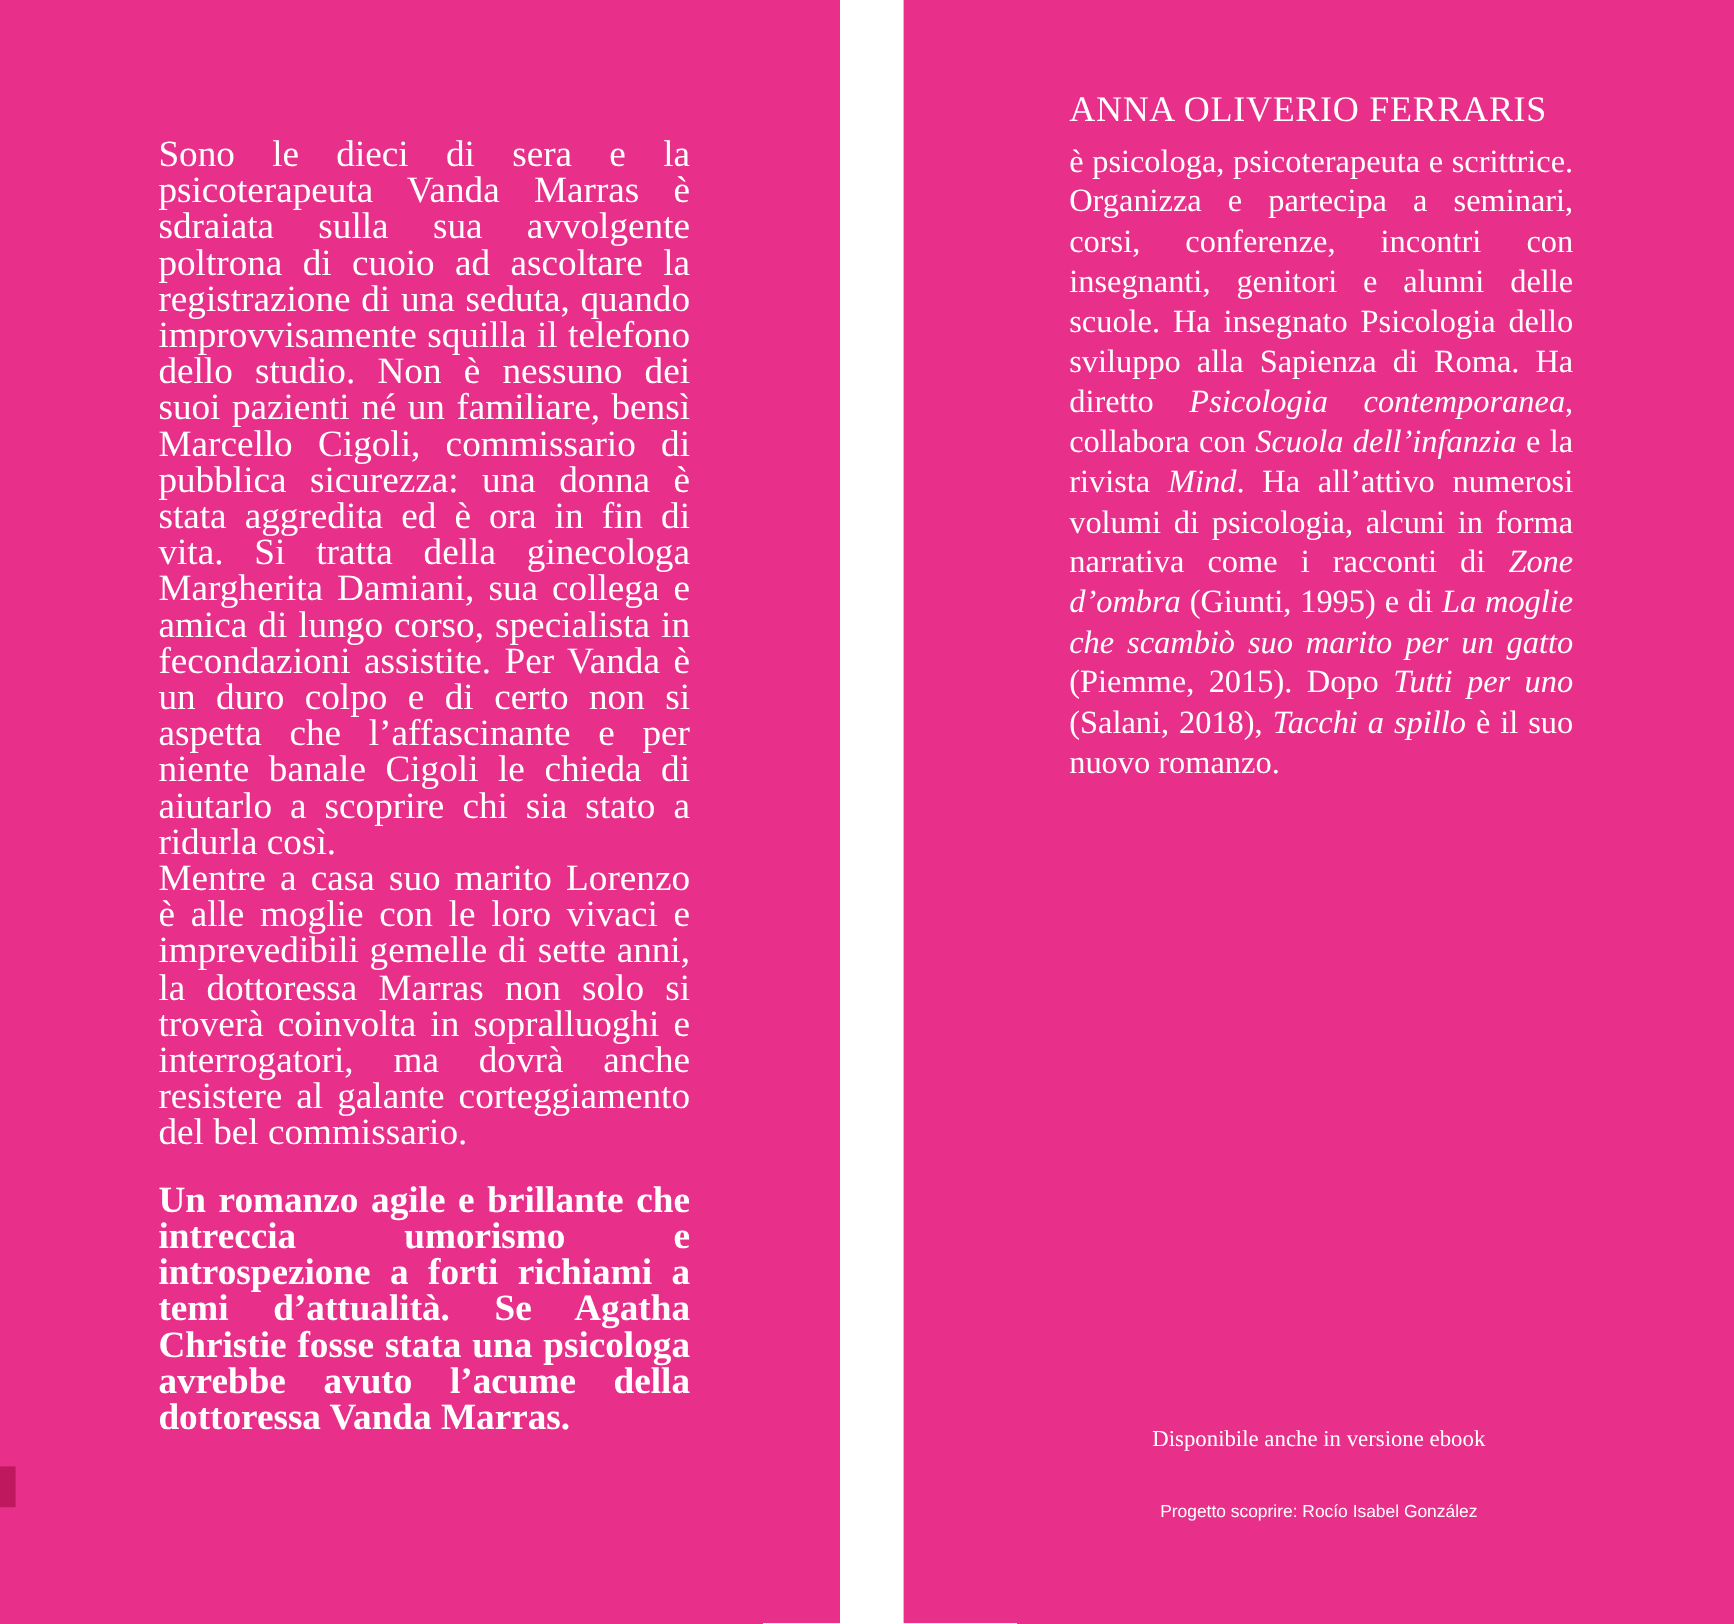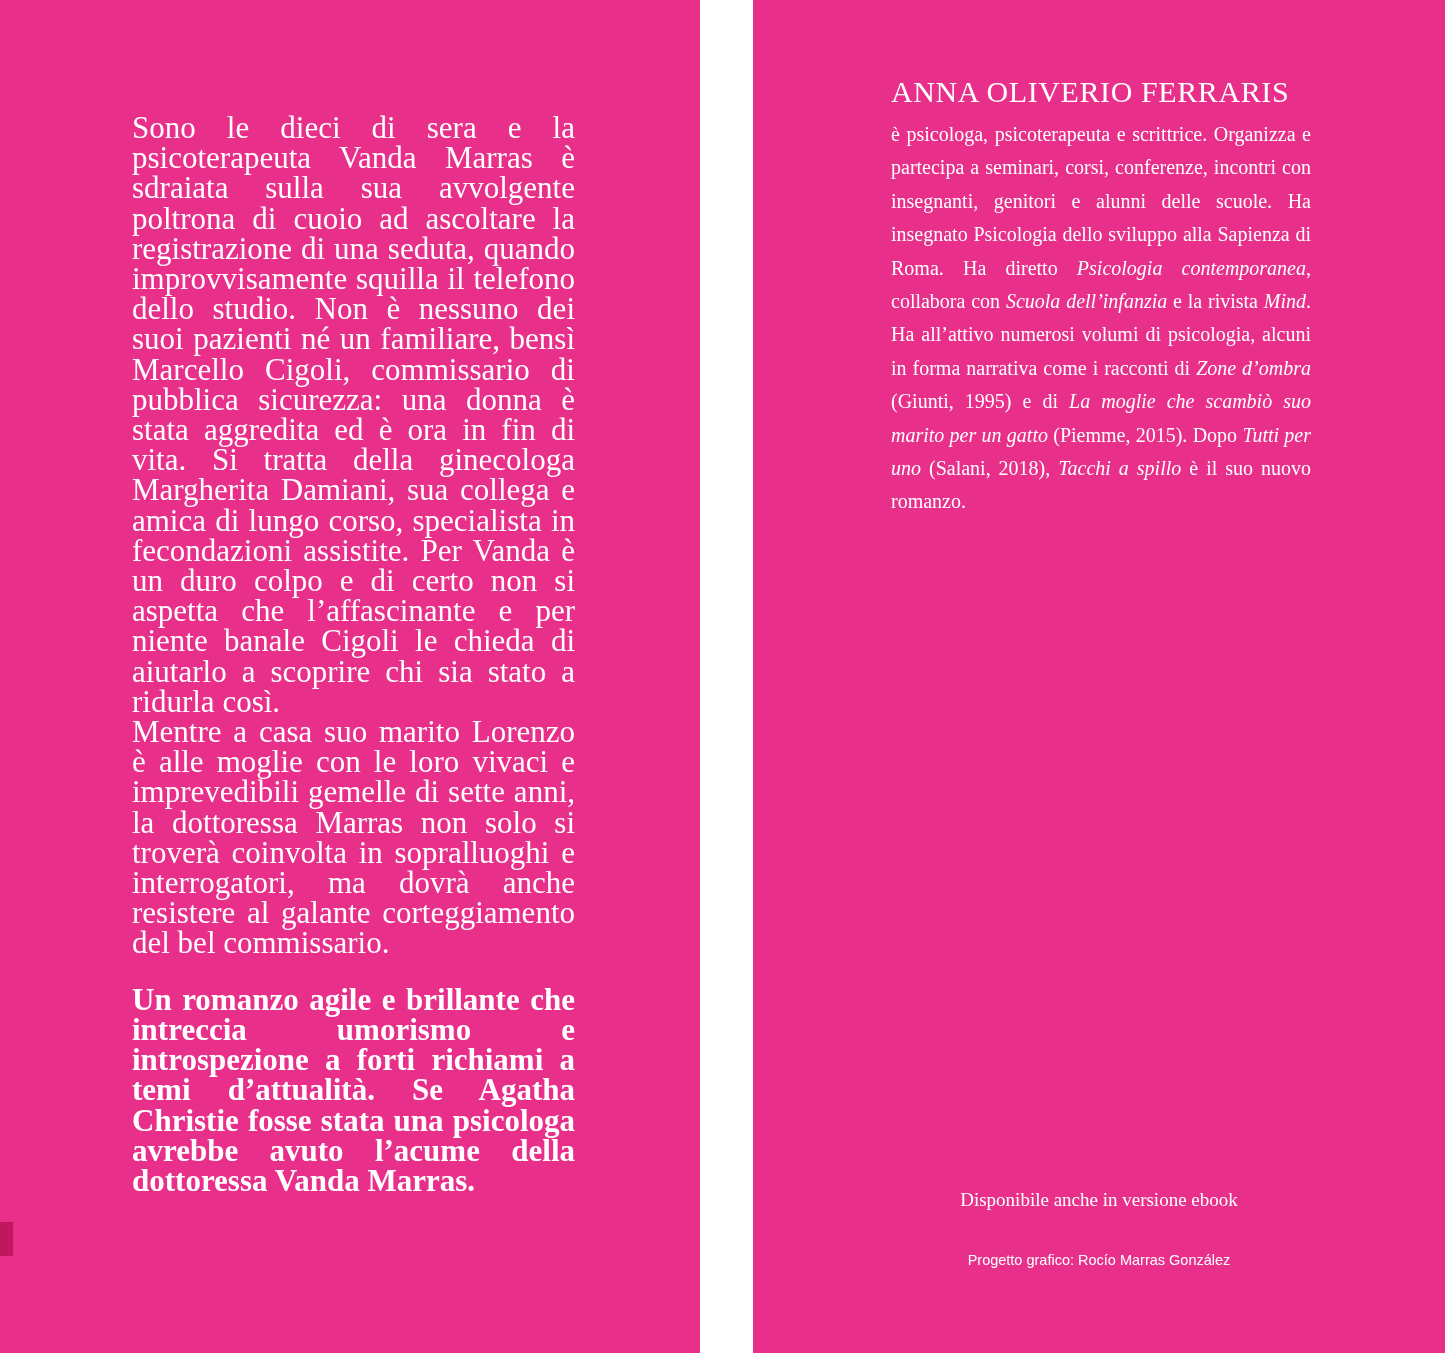--- a/index.html
+++ b/index.html
@@ -83,21 +83,21 @@
     letter-spacing: 0.6px;
     line-height: 36px;
     white-space: nowrap;
   }
   .bio {
     position: absolute;
     left: 891px;
     top: 118px;
     width: 420px;
     color: #ffffff;
-    font-size: 20px;
+    font-size: 27px;
     line-height: 33.4px;
     text-align: justify;
     text-justify: inter-word;
   }
   .bio p { margin: 0; }
   .bio i { font-style: italic; }
 
   .site {
     position: absolute;
     left: 753px;
@@ -151,16 +151,16 @@
 
   <div class="author-name">ANNA OLIVERIO FERRARIS</div>
 
   <div class="bio">
     <p>è psicologa, psicoterapeuta e scrittrice. Organizza e partecipa a seminari, corsi, conferenze, incontri con insegnanti, genitori e alunni delle scuole. Ha insegnato Psicologia dello sviluppo alla Sapienza di Roma. Ha diretto <i>Psicologia contemporanea</i>, collabora con <i>Scuola dell’infanzia</i> e la rivista <i>Mind</i>. Ha all’attivo numerosi volumi di psicologia, alcuni in forma narrativa come i racconti di <i>Zone d’ombra</i> (Giunti, 1995) e di <i>La moglie che scambiò suo marito per un gatto</i> (Piemme, 2015). Dopo <i>Tutti per uno</i> (Salani, 2018), <i>Tacchi a spillo</i> è il suo nuovo romanzo.</p>
   </div>
 
   <div class="ebook">Disponibile anche in versione ebook</div>
 
   <div class="credits">
-    <div>Progetto grafico: Rocío Marras González</div>
+    <div>Progetto scoprire: Rocío Isabel González</div>
   </div>
 
 </div>
 
 </body></html>

